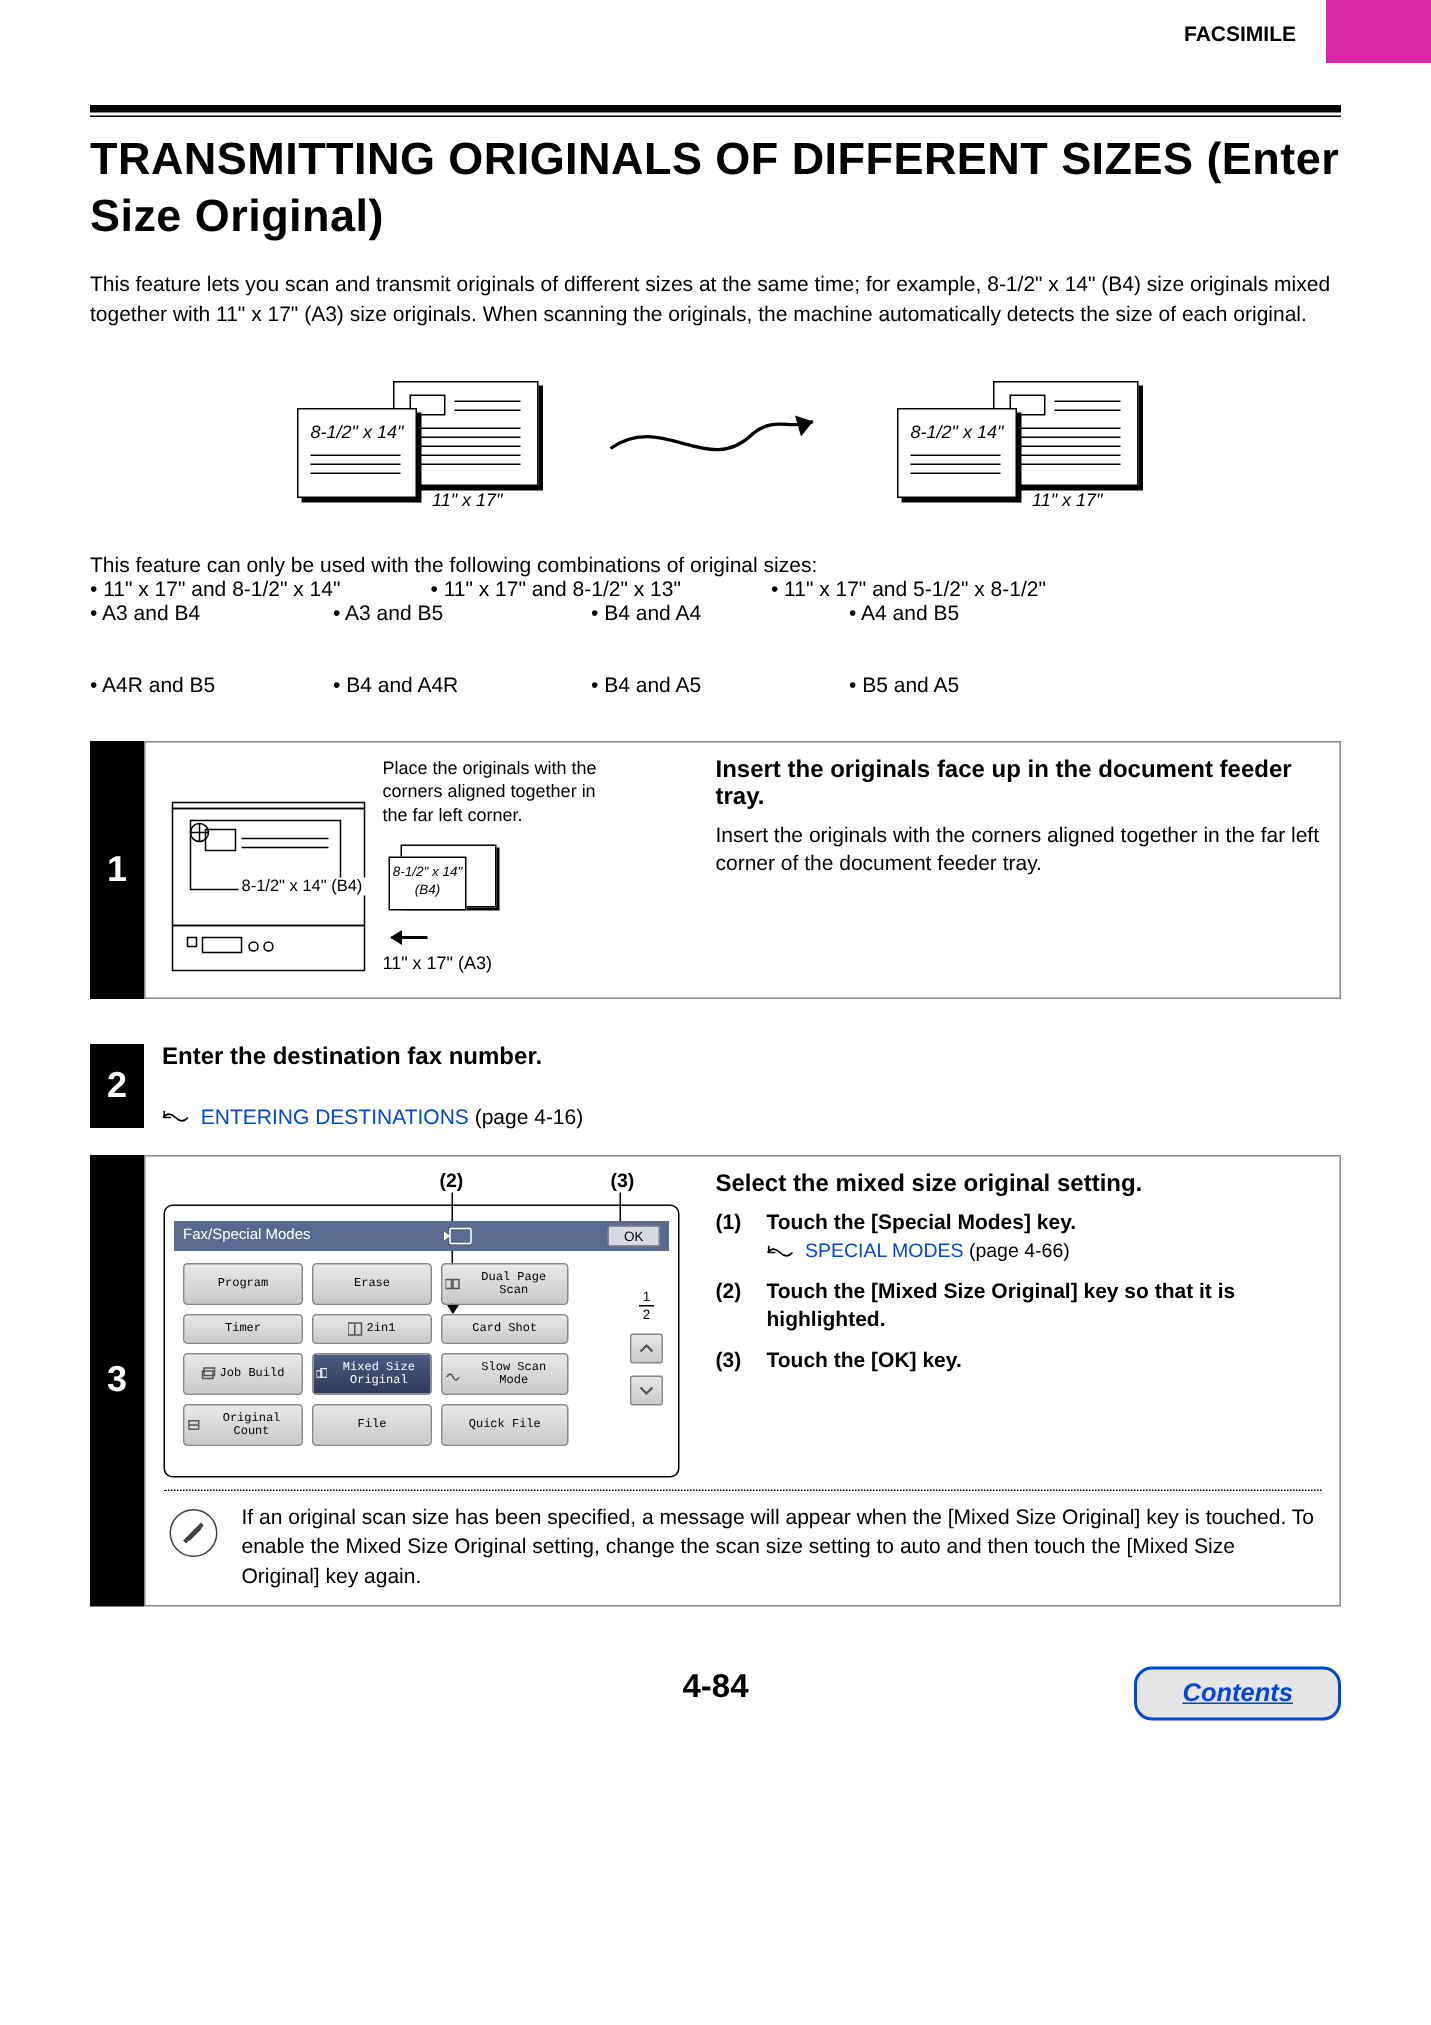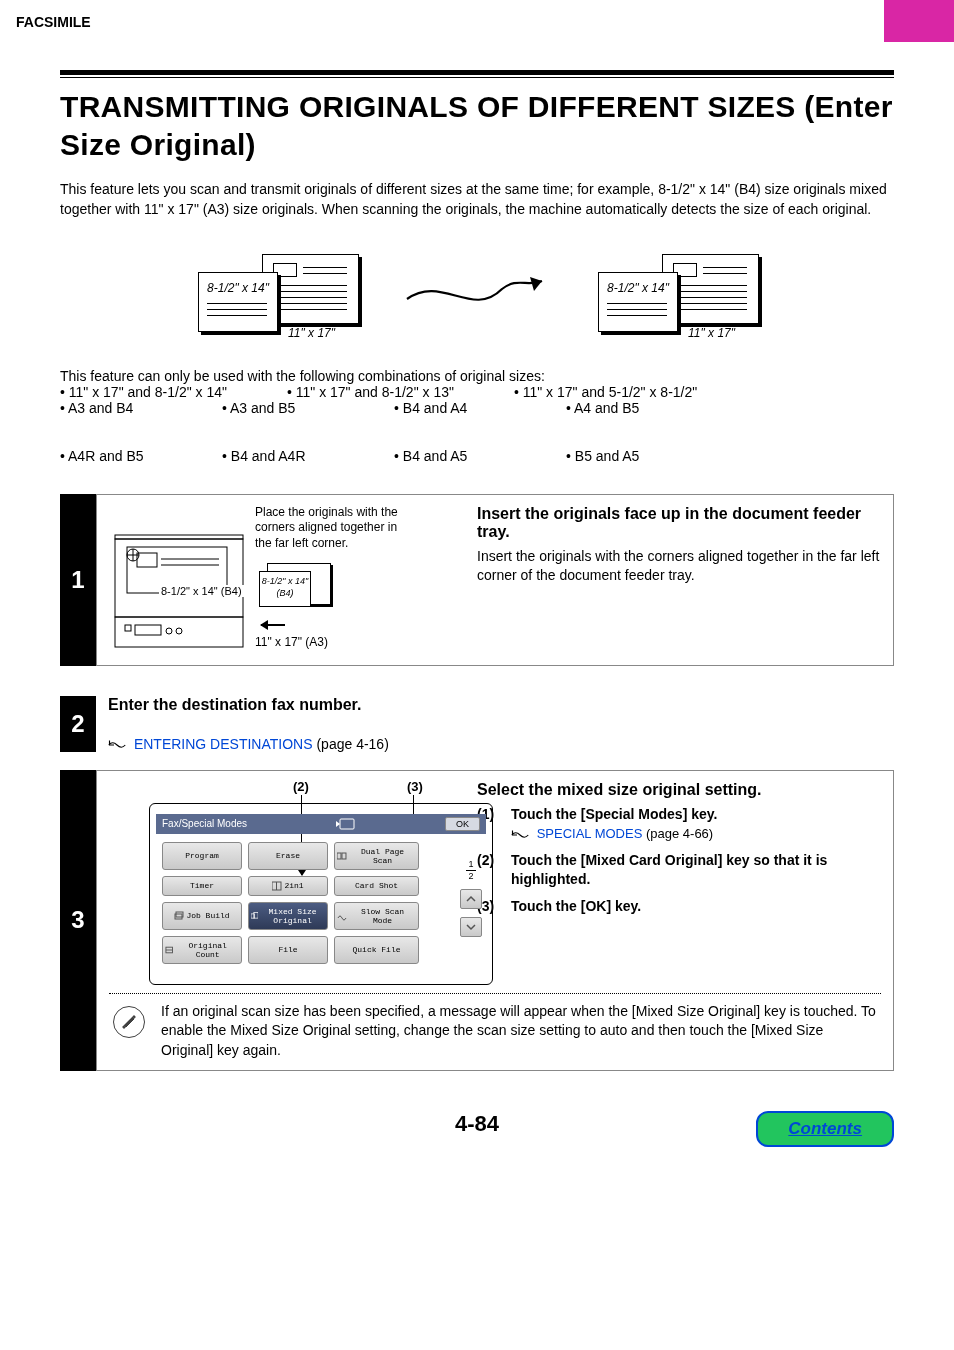--- a/index.html
+++ b/index.html
@@ -14,20 +14,21 @@
     height: 42px;
     display: flex;
   }
   .top-band-spacer { flex: 1; }
   .top-band-pink {
     width: 70px;
     background: #d926a5;
   }
   .header-text {
     font-weight: bold;
+    text-align: right;
     padding: 0 90px 0 16px;
     margin-top: -28px;
   }
   .page {
     padding: 0 60px 40px 60px;
   }
   .rule-thick {
     border-top: 5px solid #000;
     margin-top: 40px;
   }
@@ -138,21 +139,20 @@
     margin-right:4px;
     vertical-align:middle;
   }
   .panel-screen {
     width:330px;
     border:1px solid #000;
     border-radius:6px;
     padding:10px 6px 20px 6px;
     position:relative;
     margin-top:22px;
-    margin-left:40px;
   }
   .panel-header {
     background:#5a6a8f;
     color:#fff;
     font-size:10px;
     padding:3px 6px;
     display:flex;
     align-items:center;
     justify-content:space-between;
     margin-bottom:8px;
@@ -267,21 +267,21 @@
     position:absolute;
     right:60px;
     bottom:30px;
     border:2px solid #0047d6;
     border-radius:12px;
     color:#0047d6;
     font-weight:bold;
     font-style:italic;
     font-size:17px;
     padding:6px 30px;
-    background:#22c55e;
+    background:#e5e5e5;
   }
   .page-wrap { position:relative; }
   .printer-svg { width:140px; height:150px; }
   .step1-illus {
     display:flex; gap:6px;
   }
   .step1-right { font-size:12px; line-height:1.3; width:150px; }
   .stack-mini {
     position:relative; width:80px; height:60px; margin:4px 0 4px 0;
   }
@@ -540,21 +540,21 @@
                   <svg class="pointer-icon" viewBox="0 0 24 16">
                         <path d="M1 8 Q6 2 12 8 T23 8" stroke="#000" fill="none" stroke-width="1.5"></path>
                         <path d="M2 2 L2 8 L8 8" stroke="#000" fill="none" stroke-width="1.5"></path>
                       </svg>
                   <a href="#" class="link">SPECIAL MODES</a><span> (page 4-66)</span>
                 </span>
               </span>
             </li>
             <li>
               <span class="num">(2)</span>
-              <span>Touch the [Mixed Card Original] key so that it is highlighted.</span>
+              <span>Touch the [Mixed Size Original] key so that it is highlighted.</span>
             </li>
             <li>
               <span class="num">(3)</span>
               <span>Touch the [OK] key.</span>
             </li>
           </ol>
         </div>
       </div>
       <div class="dotted-sep"></div>
       <div class="note-row">

